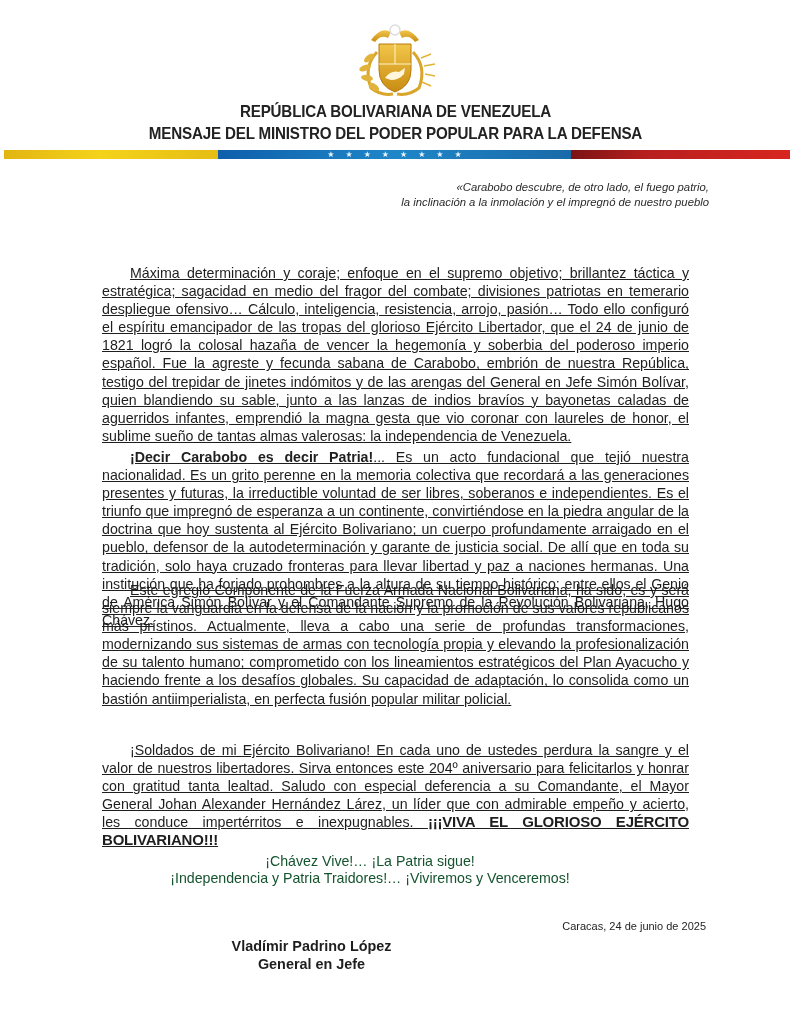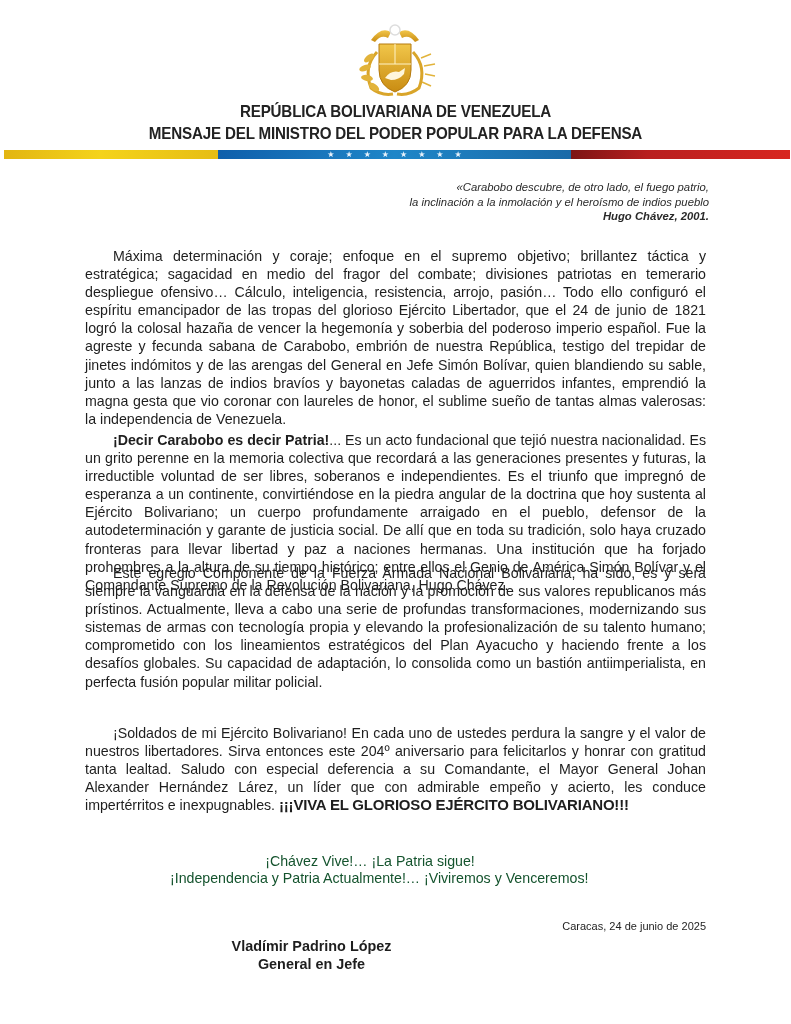--- a/index.html
+++ b/index.html
@@ -9,21 +9,21 @@
   .hdr1 { top: 102px; }
   .hdr2 { top: 124px; }
   .flagbar { position: absolute; left: 4px; top: 150px; width: 786px; height: 9px; display: flex; }
   .flag-y { width: 214px; height: 100%; background: linear-gradient(90deg, #e2b512 0%, #f4d31b 45%, #e6bd14 100%); }
   .flag-b { width: 353px; height: 100%; background: linear-gradient(90deg, #0f5fab 0%, #1f86c8 50%, #1a6aa8 100%); position: relative; display: flex; justify-content: center; align-items: center; gap: 11px; }
   .flag-b .star { color: #e8f2fb; font-size: 8px; line-height: 9px; }
   .flag-r { flex: 1; height: 100%; background: linear-gradient(90deg, #7c1414 0%, #b81f1f 35%, #d8261f 100%); }
   .quote { position: absolute; right: 82px; top: 180px; text-align: right; font-family: "Liberation Sans", sans-serif; font-style: italic; font-size: 11.3px; line-height: 14.5px; color: #2a2a2a; }
   .quote .author { font-weight: bold; }
   .body { position: absolute; left: 85px; width: 621px; font-family: "Liberation Sans", sans-serif; font-size: 14.2px; line-height: 18.1px; color: #1e1e1e; text-align: justify; }
-  .body p { margin: 0; text-indent: 28px; }
+  .body p { margin: 17px; text-indent: 28px; text-decoration: underline; }
   .p1 { top: 247px; }
   .p2 { top: 431px; }
   .p3 { top: 564px; }
   .p4 { top: 724px; }
   .b { font-weight: bold; }
   .caps { font-weight: bold; font-size: 15px; letter-spacing: -0.2px; }
   .closing { position: absolute; left: 170px; width: 400px; top: 853px; text-align: center; font-size: 14.2px; line-height: 16.8px; color: #14532d; }
   .closing div { white-space: nowrap; }
   .date { position: absolute; right: 85px; top: 920px; font-size: 11px; color: #1e1e1e; white-space: nowrap; }
   .sig { position: absolute; left: 0; width: 633px; text-align: center; top: 937px; font-weight: bold; font-size: 14.4px; line-height: 18px; color: #1e1e1e; }
@@ -82,43 +82,42 @@
     <span class="star">★</span>
     <span class="star">★</span>
     <span class="star">★</span>
     <span class="star">★</span>
   </div>
   <div class="flag-r"></div>
 </div>
 
 <div class="quote">
   <div>«Carabobo descubre, de otro lado, el fuego patrio,</div>
-  <div>la inclinación a la inmolación y el heroísmo de indios pueblo</div>
-  <div class="author">Hugo Chávez, 2001.</div>
+  <div>la inclinación a la inmolación y el impregnó de nuestro pueblo</div>
 </div>
 
 <div class="body p1">
   <p>Máxima determinación y coraje; enfoque en el supremo objetivo; brillantez táctica y estratégica; sagacidad en medio del fragor del combate; divisiones patriotas en temerario despliegue ofensivo… Cálculo, inteligencia, resistencia, arrojo, pasión… Todo ello configuró el espíritu emancipador de las tropas del glorioso Ejército Libertador, que el 24 de junio de 1821 logró la colosal hazaña de vencer la hegemonía y soberbia del poderoso imperio español. Fue la agreste y fecunda sabana de Carabobo, embrión de nuestra República, testigo del trepidar de jinetes indómitos y de las arengas del General en Jefe Simón Bolívar, quien blandiendo su sable, junto a las lanzas de indios bravíos y bayonetas caladas de aguerridos infantes, emprendió la magna gesta que vio coronar con laureles de honor, el sublime sueño de tantas almas valerosas: la independencia de Venezuela.</p>
 </div>
 
 <div class="body p2">
   <p><span class="b">¡Decir Carabobo es decir Patria!</span><span>... Es un acto fundacional que tejió nuestra nacionalidad. Es un grito perenne en la memoria colectiva que recordará a las generaciones presentes y futuras, la irreductible voluntad de ser libres, soberanos e independientes. Es el triunfo que impregnó de esperanza a un continente, convirtiéndose en la piedra angular de la doctrina que hoy sustenta al Ejército Bolivariano; un cuerpo profundamente arraigado en el pueblo, defensor de la autodeterminación y garante de justicia social. De allí que en toda su tradición, solo haya cruzado fronteras para llevar libertad y paz a naciones hermanas. Una institución que ha forjado prohombres a la altura de su tiempo histórico; entre ellos el Genio de América Simón Bolívar y el Comandante Supremo de la Revolución Bolivariana, Hugo Chávez.</span></p>
 </div>
 
 <div class="body p3">
   <p>Este egregio Componente de la Fuerza Armada Nacional Bolivariana, ha sido, es y será siempre la vanguardia en la defensa de la nación y la promoción de sus valores republicanos más prístinos. Actualmente, lleva a cabo una serie de profundas transformaciones, modernizando sus sistemas de armas con tecnología propia y elevando la profesionalización de su talento humano; comprometido con los lineamientos estratégicos del Plan Ayacucho y haciendo frente a los desafíos globales. Su capacidad de adaptación, lo consolida como un bastión antiimperialista, en perfecta fusión popular militar policial.</p>
 </div>
 
 <div class="body p4">
   <p><span>¡Soldados de mi Ejército Bolivariano! En cada uno de ustedes perdura la sangre y el valor de nuestros libertadores. Sirva entonces este 204º aniversario para felicitarlos y honrar con gratitud tanta lealtad. Saludo con especial deferencia a su Comandante, el Mayor General Johan Alexander Hernández Lárez, un líder que con admirable empeño y acierto, les conduce impertérritos e inexpugnables. </span><span class="caps">¡¡¡VIVA EL GLORIOSO EJÉRCITO BOLIVARIANO!!!</span></p>
 </div>
 
 <div class="closing">
   <div>¡Chávez Vive!… ¡La Patria sigue!</div>
-  <div>¡Independencia y Patria Actualmente!… ¡Viviremos y Venceremos!</div>
+  <div>¡Independencia y Patria Traidores!… ¡Viviremos y Venceremos!</div>
 </div>
 
 <div class="date">Caracas, 24 de junio de 2025</div>
 
 <div class="sig">
   <div class="name">Vladímir Padrino López</div>
   <div class="name">General en Jefe</div>
 </div>
 
 </body></html>

